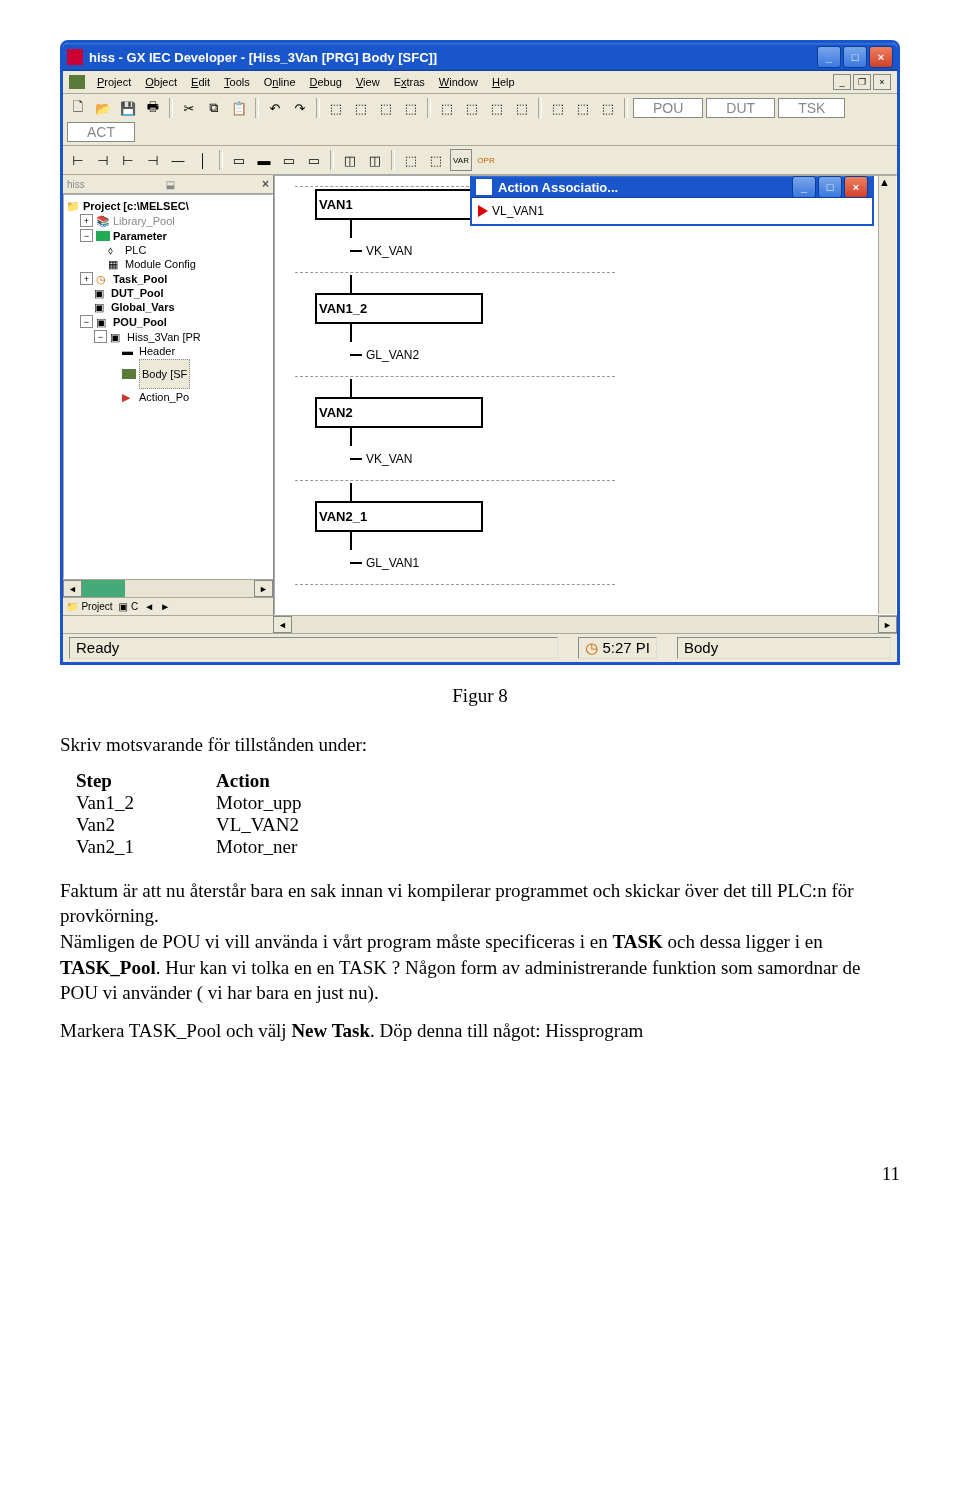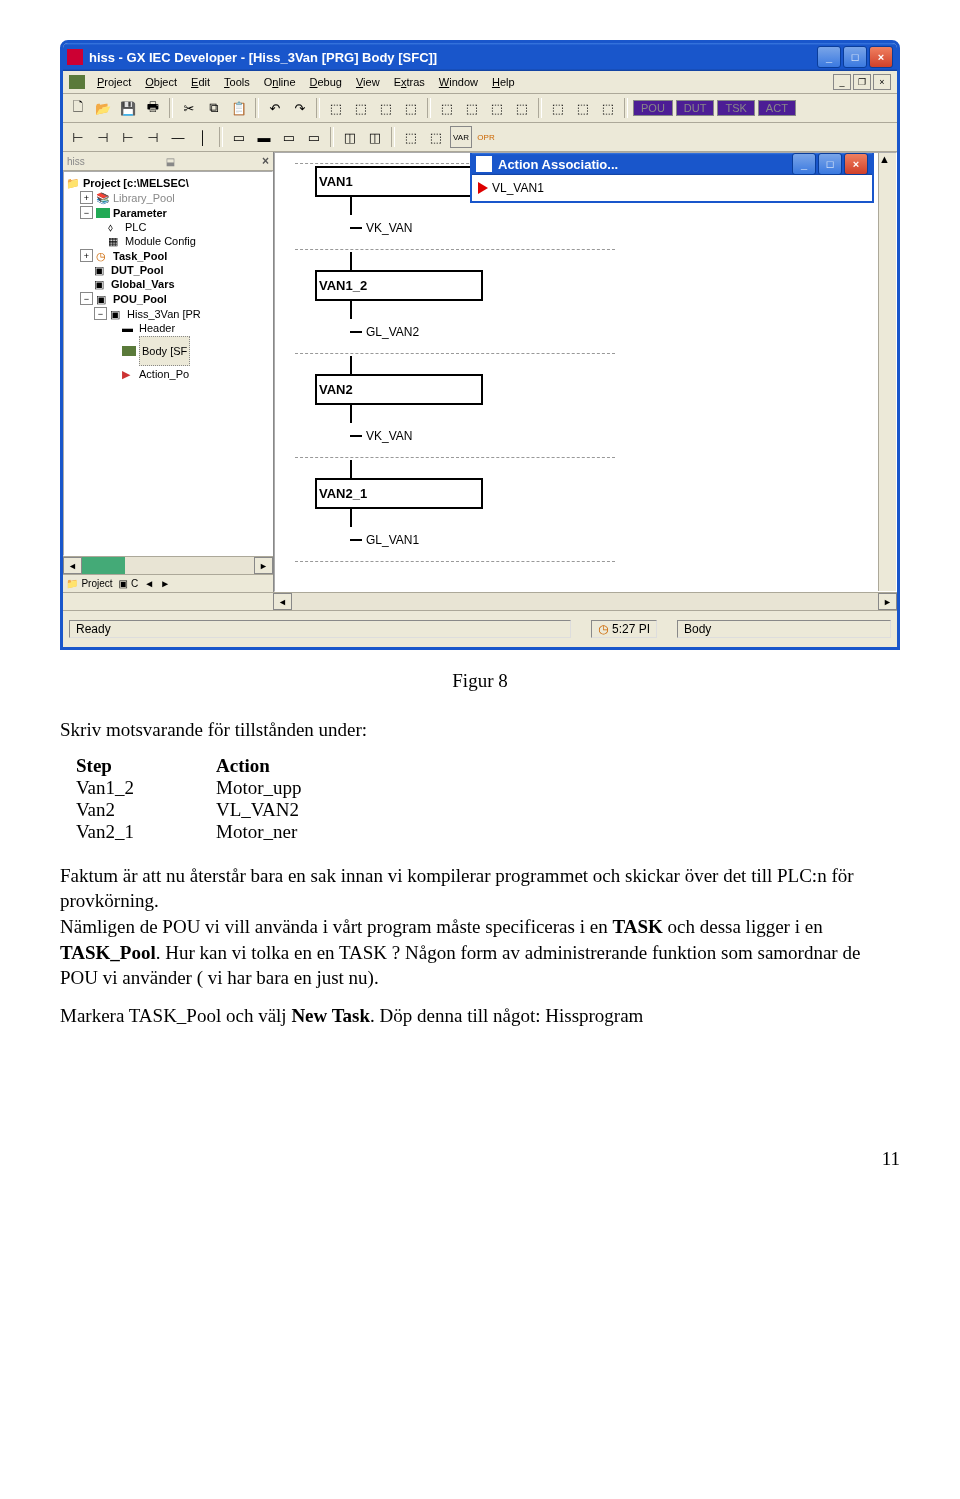--- a/index.html
+++ b/index.html
@@ -13,21 +13,21 @@
 .winbtn.close{background:linear-gradient(to bottom,#f08060,#d0402a)}
 .menubar{background:#ece9d8;padding:3px 6px;display:flex;gap:2px;align-items:center;border-bottom:1px solid #aca899}
 .menubar .micon{width:16px;height:14px;background:#5a7a3a;margin-right:4px}
 .menubar span{padding:2px 6px}
 .menubar span u{text-decoration:underline}
 .mdibtns{margin-left:auto;display:flex;gap:2px}
 .mdibtn{width:16px;height:14px;border:1px solid #888;background:#ece9d8;font-size:9px;display:flex;align-items:center;justify-content:center}
 .toolbar{background:#ece9d8;padding:3px 4px;display:flex;gap:3px;align-items:center;border-bottom:1px solid #aca899;flex-wrap:wrap}
 .tbtn{width:20px;height:20px;border:1px solid transparent;display:flex;align-items:center;justify-content:center;font-size:13px}
 .tsep{width:2px;height:20px;border-left:1px solid #aca899;border-right:1px solid #fff;margin:0 2px}
-.tag{border:1px solid #888;background:#4c1d95;font-size:11px;padding:1px 7px;color:#888}
+.tag{border:1px solid #888;background:#ffffff;font-size:14px;padding:1px 19px;color:#888}
 .workspace{display:flex;height:440px;background:#ece9d8}
 .sidebar{width:210px;border-right:1px solid #888;background:#0ea5e9;display:flex;flex-direction:column}
 .sbhdr{background:#ece9d8;padding:2px 4px;font-size:10px;color:#888;display:flex;align-items:center;border-bottom:1px solid #aca899}
 .sbhdr .x{margin-left:auto;font-weight:bold;font-size:12px;color:#555}
 .tree{flex:1;background:#fff;border:1px inset #fff;margin:0;padding:4px 2px;overflow:hidden;font-size:11px}
 .tnode{white-space:nowrap;padding:1px 0;display:flex;align-items:center}
 .tnode .pm{width:11px;height:11px;border:1px solid #888;font-size:9px;display:inline-flex;align-items:center;justify-content:center;margin-right:3px;background:#fff}
 .tnode .ti{width:14px;height:12px;display:inline-block;margin-right:3px}
 .i1{margin-left:14px}.i2{margin-left:28px}.i3{margin-left:42px}
 .sel{background:#ece9d8;border:1px dotted #888;padding:8px 2px}
@@ -41,21 +41,21 @@
 .vline{width:2px;height:18px;background:#000;margin-left:55px}
 .dotrow{height:8px;border-bottom:1px dashed #999;margin:2px 0}
 .aa{position:absolute;left:195px;top:-2px;width:400px;border:2px solid #1956cb;background:#fff}
 .aa .titlebar{height:22px;border-radius:0}
 .aa-body{padding:6px;font-size:12px}
 .aa-body .row{display:flex;align-items:center;gap:4px}
 .redtri{width:0;height:0;border-left:10px solid #d00;border-top:6px solid transparent;border-bottom:6px solid transparent}
 .hscroll{height:17px;background:#ece9d8;border-top:1px solid #aca899;display:flex}
 .hscroll .track{flex:1;background:#e8e4d4}
 .hscroll .arr{width:17px;background:#ece9d8;border:1px solid #888;font-size:9px;display:flex;align-items:center;justify-content:center}
-.status{background:#ece9d8;border-top:1px solid #aca899;padding:9px 6px;font-size:12px;display:flex;gap:20px}
+.status{background:#ece9d8;border-top:1px solid #aca899;padding:3px 6px;font-size:15px;display:flex;gap:20px}
 .status .cell{border:1px inset #ddd;padding:1px 6px}
 .figcap{text-align:center;margin:10px 0 25px}
 .body-text p{margin:12px 0;line-height:1.35}
 .body-text .heading{margin-top:6px}
 .tbl{margin:12px 16px 20px}
 .tbl .hdr{font-weight:bold}
 .tbl .row{display:flex}
 .tbl .c1{width:140px}
 .pagenum{text-align:right;margin-top:120px;font-size:19px}
 </style>

